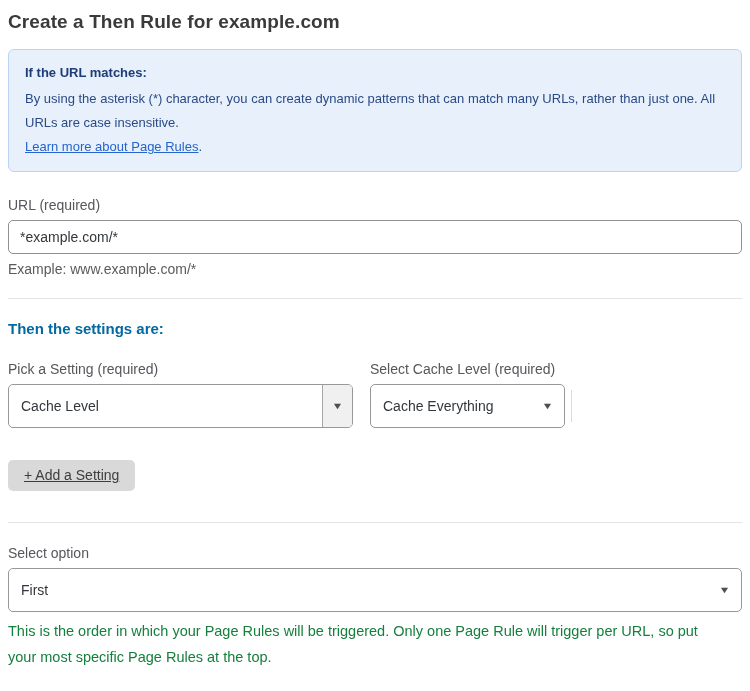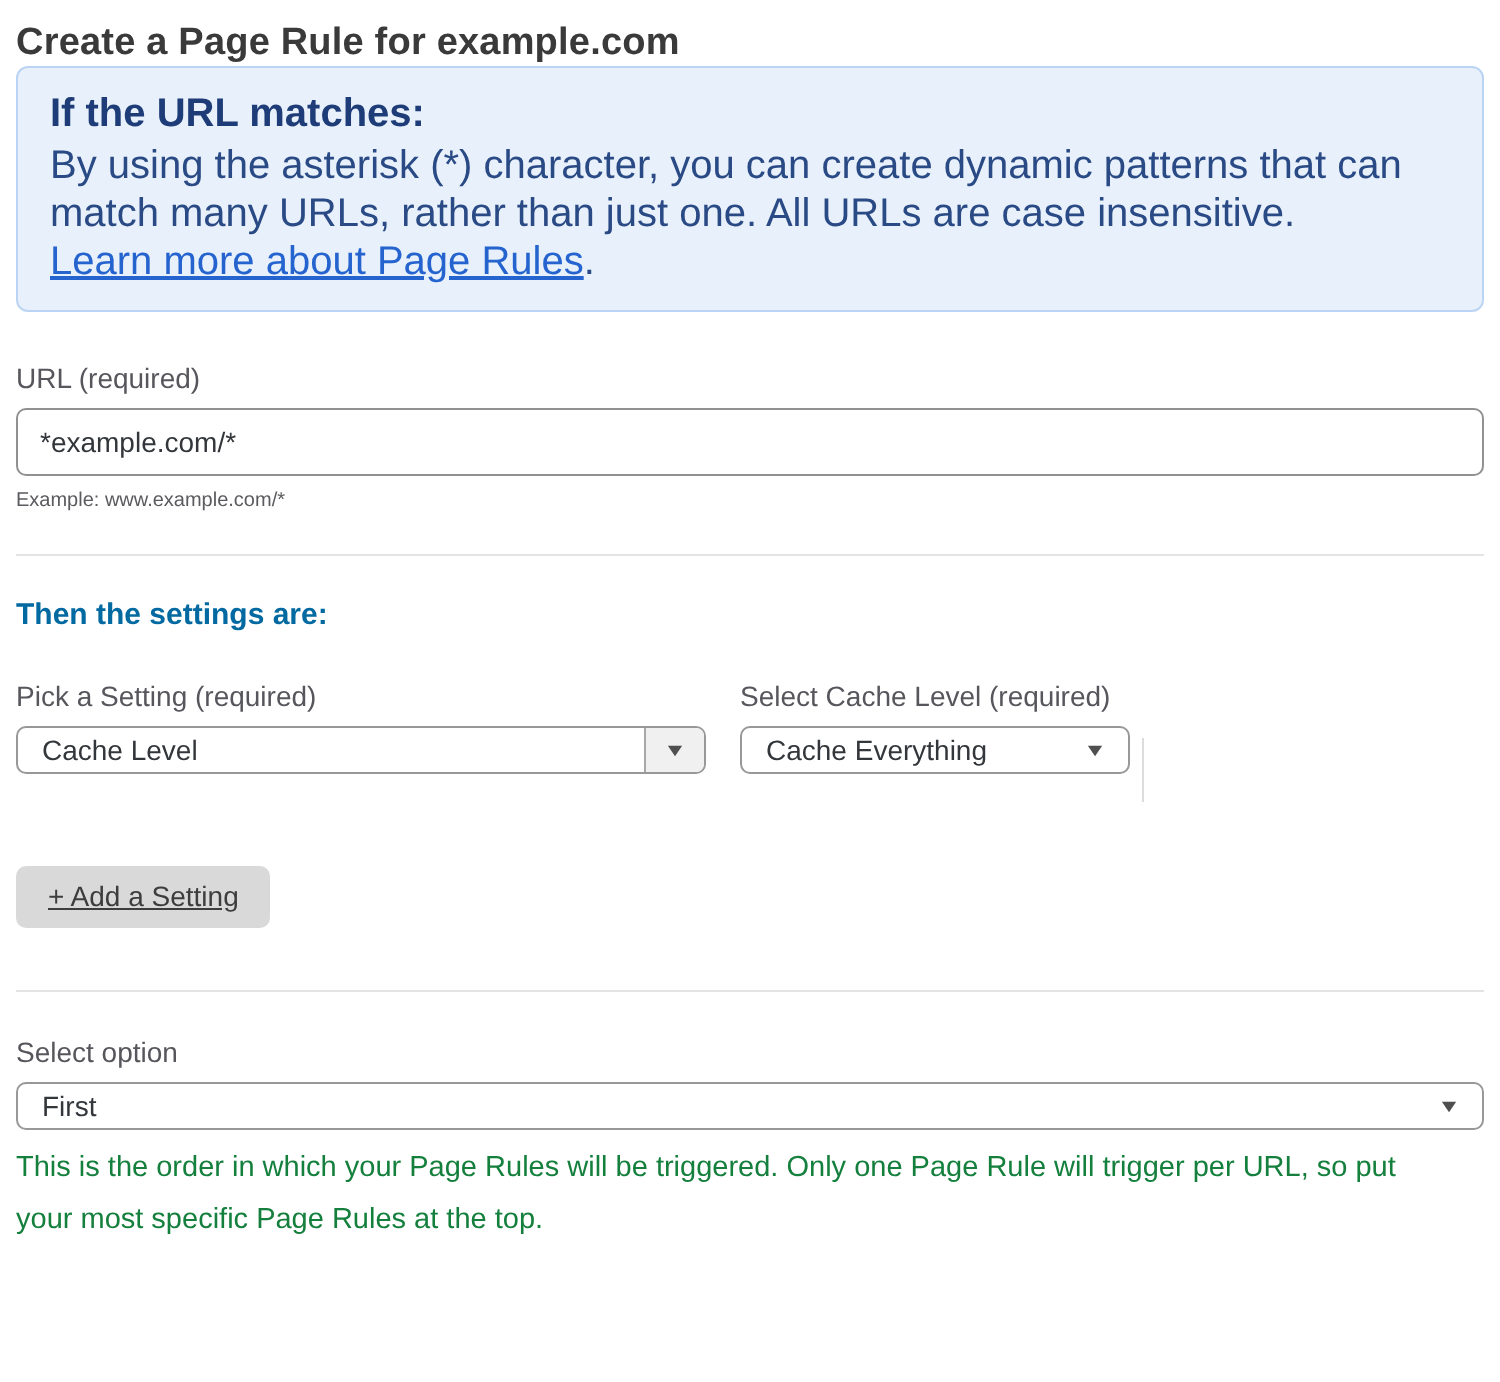--- a/index.html
+++ b/index.html
@@ -12,53 +12,54 @@
   }
   .page { padding: 8px 8px 0 8px; }
 
   .page-title {
     font-size: 19px; font-weight: bold; color: #3a3a3a;
     margin-top: 3px; letter-spacing: 0.1px;
   }
 
   
   .info-box {
+    margin-top: 16px;
     background: #e8f1fb;
     border: 1px solid #bcd4f3;
     border-radius: 6px;
     padding: 11px 16px 12px 16px;
     color: #2a4a85;
-    font-size: 20px;
+    font-size: 13px;
     line-height: 24px;
   }
   .info-title { font-weight: bold; color: #1e3c77; margin-bottom: 2px; }
   .info-body { max-width: 700px; }
   .info-link { color: #2563cf; text-decoration: underline; cursor: pointer; }
 
   
   .field-label { font-size: 14px; color: #56565c; }
   .url-label { margin-top: 25px; }
   .text-input {
     display: block; width: 100%; margin-top: 7px;
     height: 30px; border: 1px solid #919191; border-radius: 5px;
     padding: 16px 11px; font-size: 14px; color: #33373b;
     font-family: "Liberation Sans", "DejaVu Sans", sans-serif;
     background: #fff; outline: none;
   }
-  .hint { font-size: 10px; color: #5a5a5f; margin-top: 7px; }
+  .hint { font-size: 14px; color: #5a5a5f; margin-top: 7px; }
 
   .divider { border: none; border-top: 1px solid #e4e4e4; margin-top: 21px; }
 
   .section-heading { font-size: 15px; font-weight: bold; color: #0369a1; margin-top: 21px; }
 
   .settings-row { display: flex; align-items: flex-start; margin-top: 24px; }
   .settings-col1 { width: 345px; }
   .settings-col2 { width: 195px; margin-left: 17px; }
   .select-box {
-    margin-top: 7px; height: 24px;
+    margin-top: 7px; height: 44px;
     border: 1px solid #989898; border-radius: 5px;
     background: #fff; display: flex; align-items: center;
     font-size: 14px; color: #33373b; cursor: pointer;
     overflow: hidden;
   }
   .select-value { flex: 1; padding: 0 12px; }
   .chevron {
     font-size: 9px; color: #4f4f4f; line-height: 1;
     transform: scaleX(1.35);
   }
@@ -80,21 +81,21 @@
 
   .order-label { margin-top: 22px; }
   .select-full { width: 100%; }
   .order-hint { font-size: 14.5px; color: #15803d; line-height: 26px; margin-top: 6px; max-width: 718px; }
 </style>
 </head>
 <body>
 
 <div class="page">
 
-  <h1 class="page-title">Create a Page Rule for example.com</h1>
+  <h1 class="page-title">Create a Then Rule for example.com</h1>
 
   <div class="info-box">
     <div class="info-title">If the URL matches:</div>
     <div class="info-body">By using the asterisk (*) character, you can create dynamic patterns that can match many URLs, rather than just one. All URLs are case insensitive.</div>
     <div>
       <a class="info-link">Learn more about Page Rules</a><span>.</span>
     </div>
   </div>
 
   <div class="field-label url-label">URL (required)</div>

